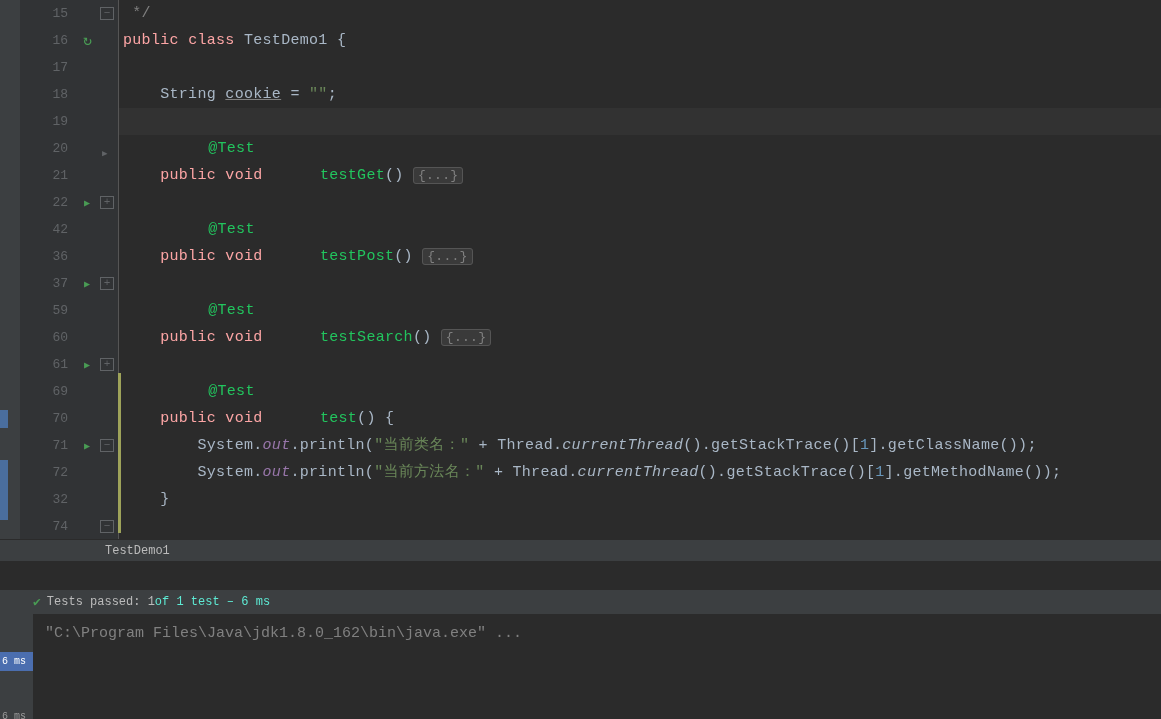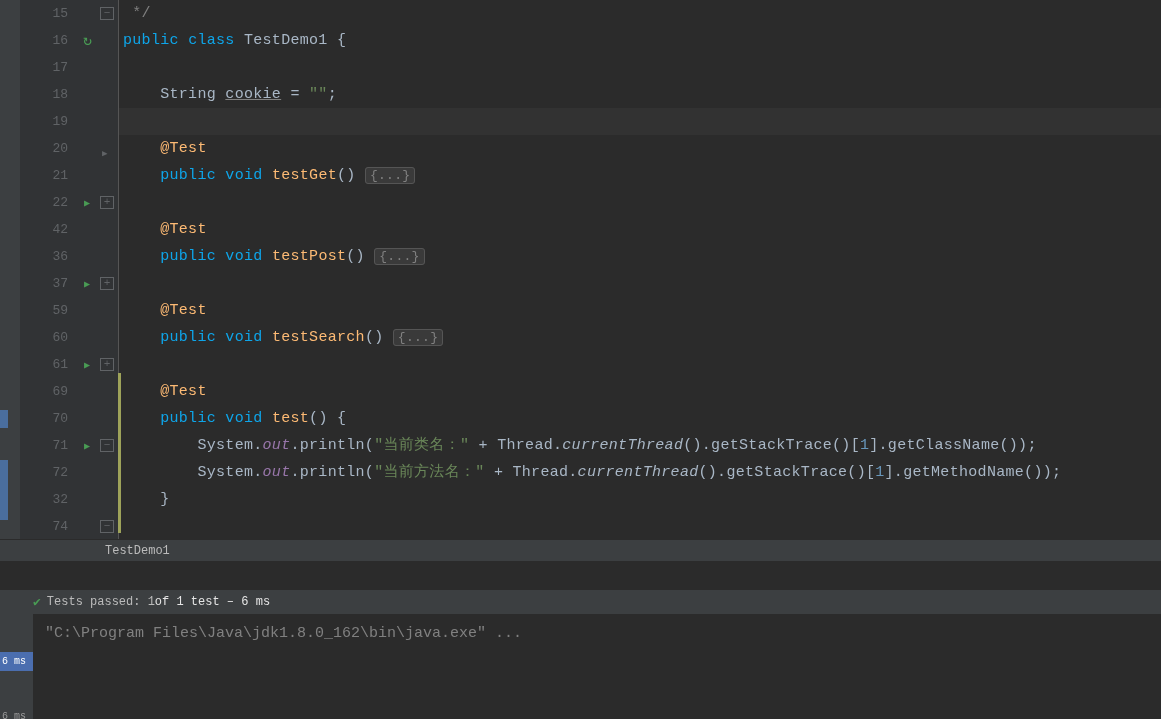--- a/index.html
+++ b/index.html
@@ -86,23 +86,23 @@
     background: #323232;
   }
   .change-strip {
     position: absolute;
     left: -1px;
     width: 3px;
     background: #9ea35a;
     top: 373px;
     height: 160px;
   }
-  .kw { color: #0ea5e9; }
+  .kw { color: #fca5a5; }
   .str { color: #6a8759; }
-  .ann { color: #fdba74; }
+  .ann { color: #22c55e; margin-left: 48px; }
   .num { color: #6897bb; }
   .fld-it { color: #9876aa; font-style: italic; }
   .meth-it { font-style: italic; }
   .plain { color: #a9b7c6; }
   .cmt { color: #808080; }
   .hl { background: #555b3e; }
   .under { text-decoration: underline; text-decoration-color: #808080; }
   .folded { background: #3a3a3a; border: 1px solid #555; border-radius:3px; color:#808080; padding:0 4px; font-size:13px;}
   .tri { position:absolute; color:#606366; font-size:9px; }
   .breadcrumb {
@@ -122,21 +122,21 @@
     height: 25px;
     background: #3c3f41;
     display: flex;
     align-items: center;
     padding-left: 33px;
     font-size: 12px;
     color: #bbb;
     border-top: 1px solid #2b2b2b;
   }
   .test-bar .chk { color: #499c54; margin-right: 6px; font-size: 13px; }
-  .test-bar .muted { color: #e5e5e5; }
+  .test-bar .muted { color: #5eead4; }
   .console-wrap {
     display: flex;
     height: 105px;
     background: #2b2b2b;
   }
   .time-col {
     width: 33px;
     background: #3c3f41;
     flex-shrink: 0;
     font-size: 10px;

